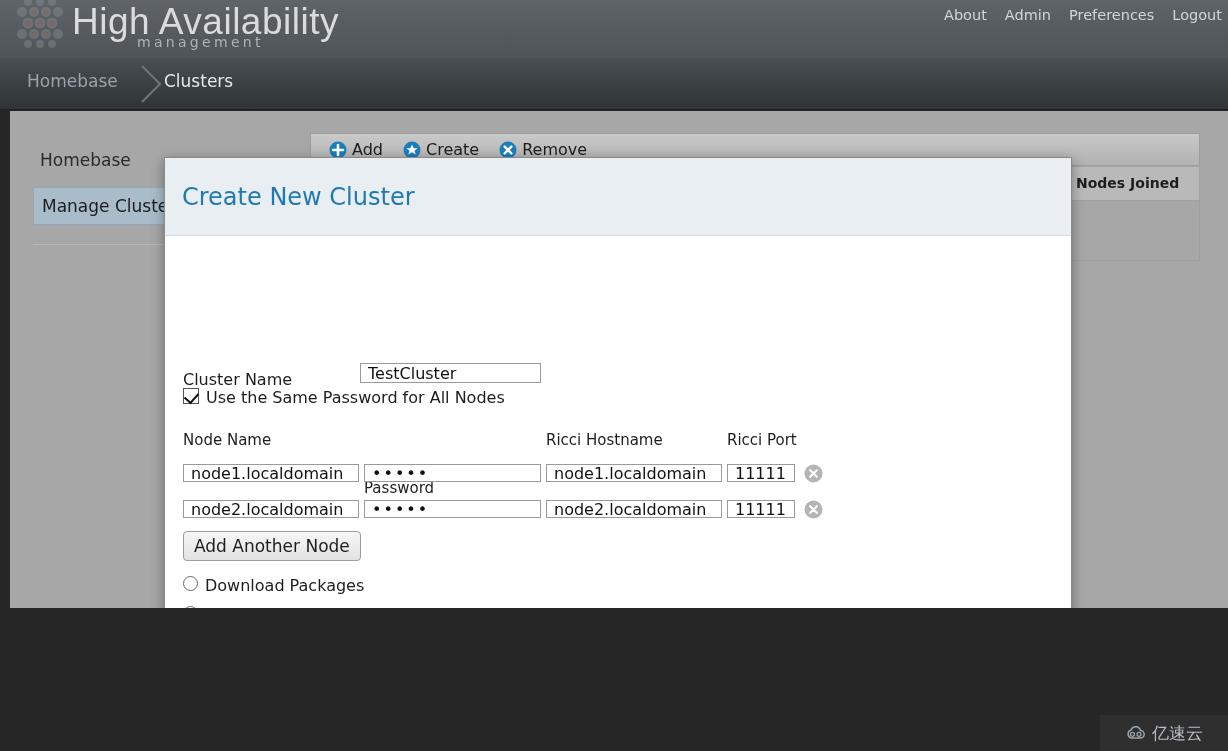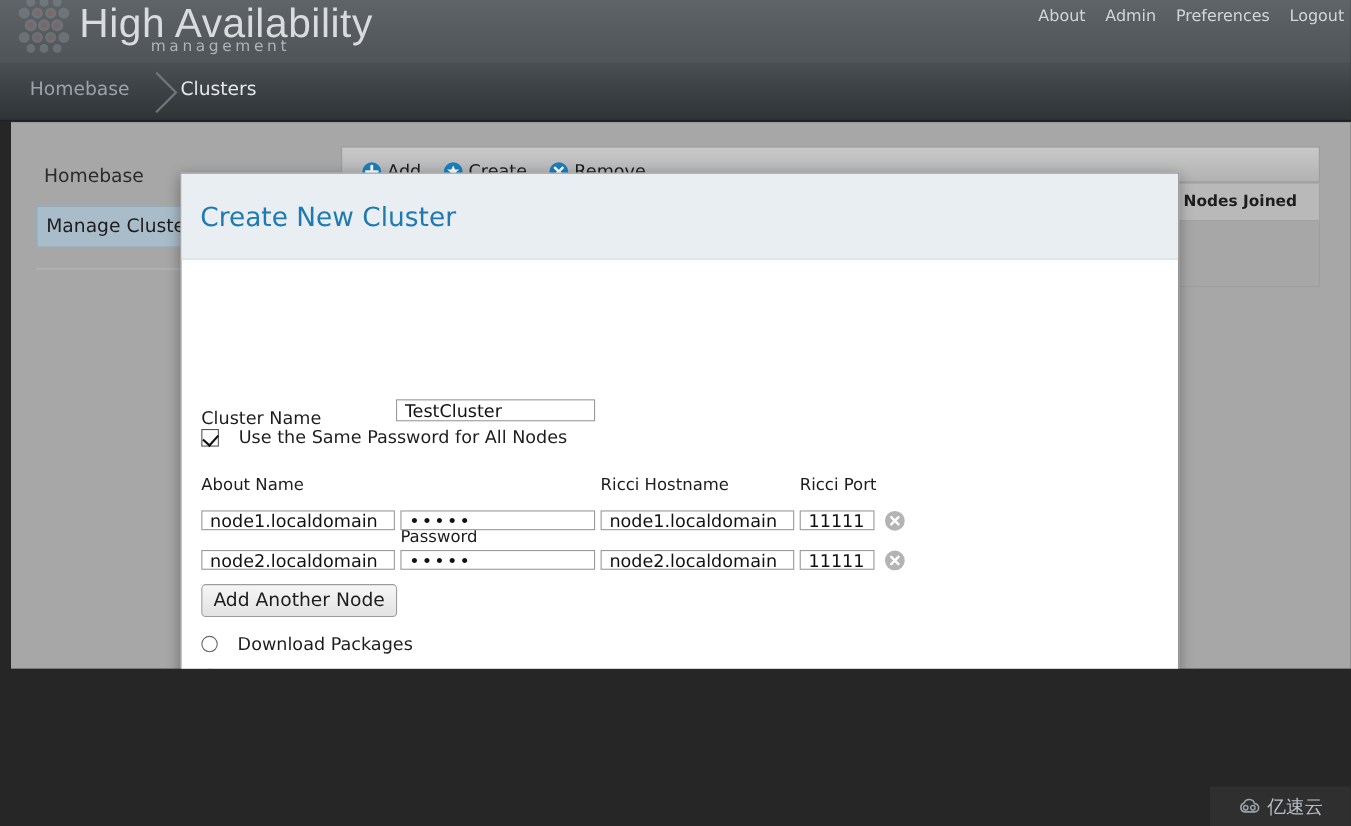--- a/index.html
+++ b/index.html
@@ -71,21 +71,21 @@
   .sidebar-rule {
     position: absolute; left: 33px; top: 244px; width: 252px; height: 1px;
     background: #b8b8b8;
   }
 
   
   .grid-toolbar {
     position: absolute; left: 310px; top: 133px; width: 890px; height: 33px;
     background: linear-gradient(to bottom, #c9c9c9 0%, #bdbdbd 50%, #b2b2b2 100%);
     border: 1px solid #9d9d9d;
-    display: flex; align-items: flex-end; padding-left: 18px; gap: 20px;
+    display: flex; align-items: center; padding-left: 18px; gap: 20px;
   }
   .tb-btn {
     display: flex; align-items: center; gap: 5px;
     font-size: 16px; color: #1c1c1c; cursor: default;
   }
   .tb-ico { width: 18px; height: 18px; flex: 0 0 18px; }
   .grid-head {
     position: absolute; left: 310px; top: 167px; width: 890px; height: 34px;
     background: #b9b9b9; border: 1px solid #a2a2a2; border-top: none;
   }
@@ -123,21 +123,21 @@
   .fld {
     border: 1px solid #9a9a9a; background: #fff;
     font-size: 16px; color: #111; padding: 3px 7px;
     font-family: "DejaVu Sans", "Liberation Sans", sans-serif;
     outline: none;
   }
   .lbl-cluster { position: absolute; left: 0; top: 7px; }
   .in-cluster { position: absolute; left: 177px; top: 0; width: 181px; height: 20px; }
 
   .chk-row {
-    position: absolute; display: flex; align-items: center; gap: 18px;
+    position: absolute; display: flex; gap: 7px;
   }
   .cbox {
     width: 16px; height: 16px; border: 1px solid #555; background: #fff;
     position: relative; flex: 0 0 16px;
   }
   .cbox.on::after {
     content: ""; position: absolute; left: 3px; top: 1px;
     width: 7px; height: 11px; border: solid #111;
     border-width: 0 2.4px 2.4px 0; transform: rotate(42deg);
   }
@@ -313,21 +313,21 @@
       <input class="fld in-cluster" type="text" value="TestCluster" style="">
     </div>
 
     <div class="chk-row samepw">
       <span class="cbox on"></span>
       <span class="lbl">Use the Same Password for All Nodes</span>
     </div>
 
     <div class="ntable">
       <div class="nt-head">
-        <span class="c1">About Name</span>
+        <span class="c1">Node Name</span>
         <span class="c2">Password</span>
         <span class="c3">Ricci Hostname</span>
         <span class="c4">Ricci Port</span>
       </div>
 
       <div class="nt-row">
         <input class="fld f-name" type="text" value="node1.localdomain" style="">
         <input class="fld f-pass" type="text" value="•••••" style="">
         <input class="fld f-host" type="text" value="node1.localdomain" style="">
         <input class="fld f-port" type="text" value="11111" style="">

